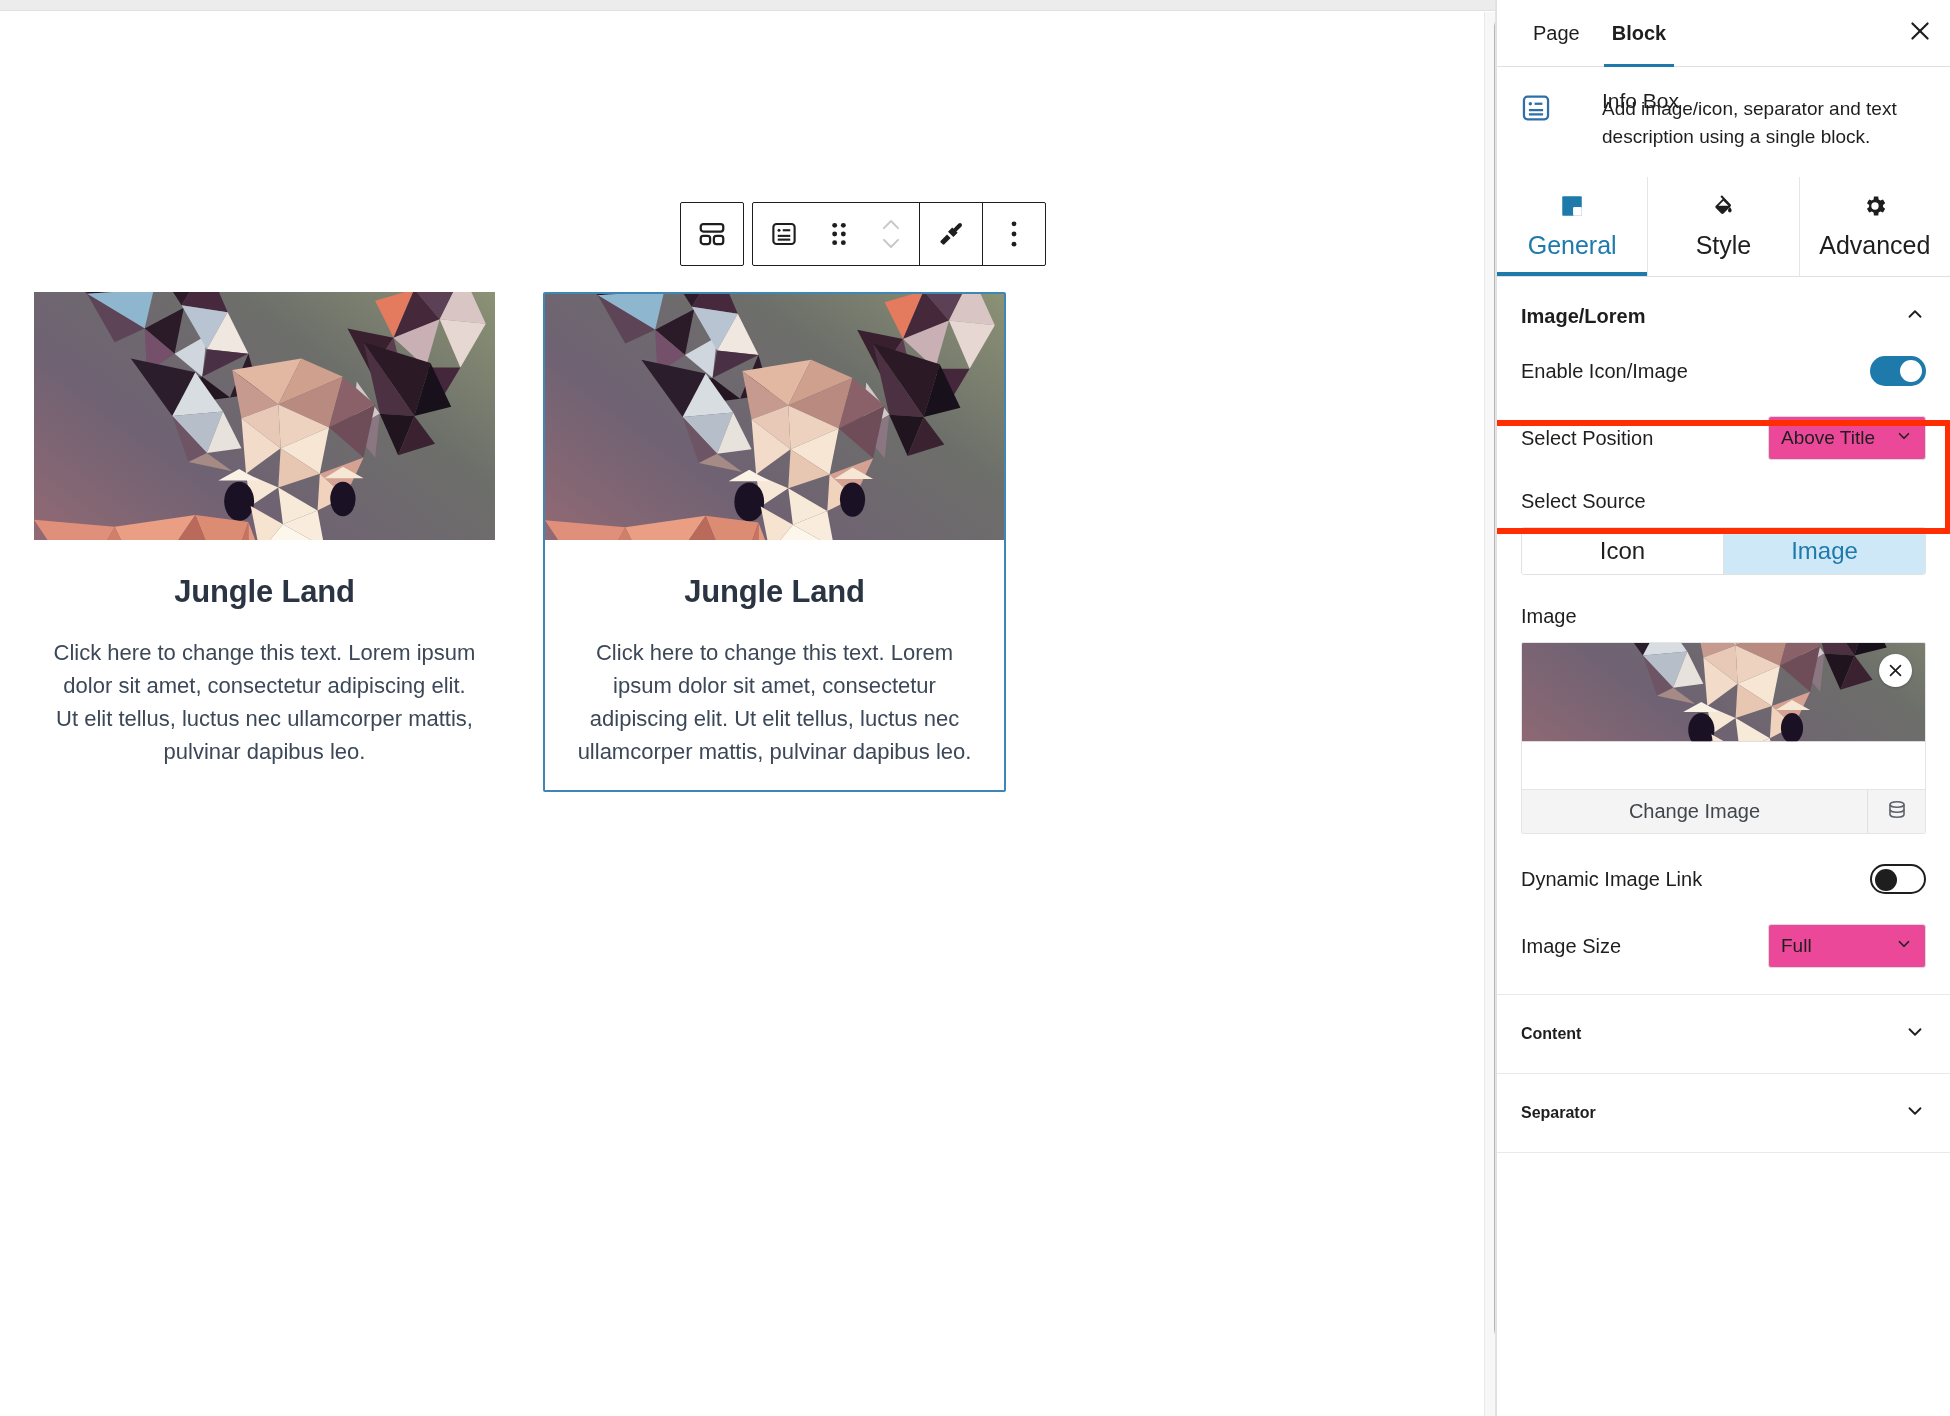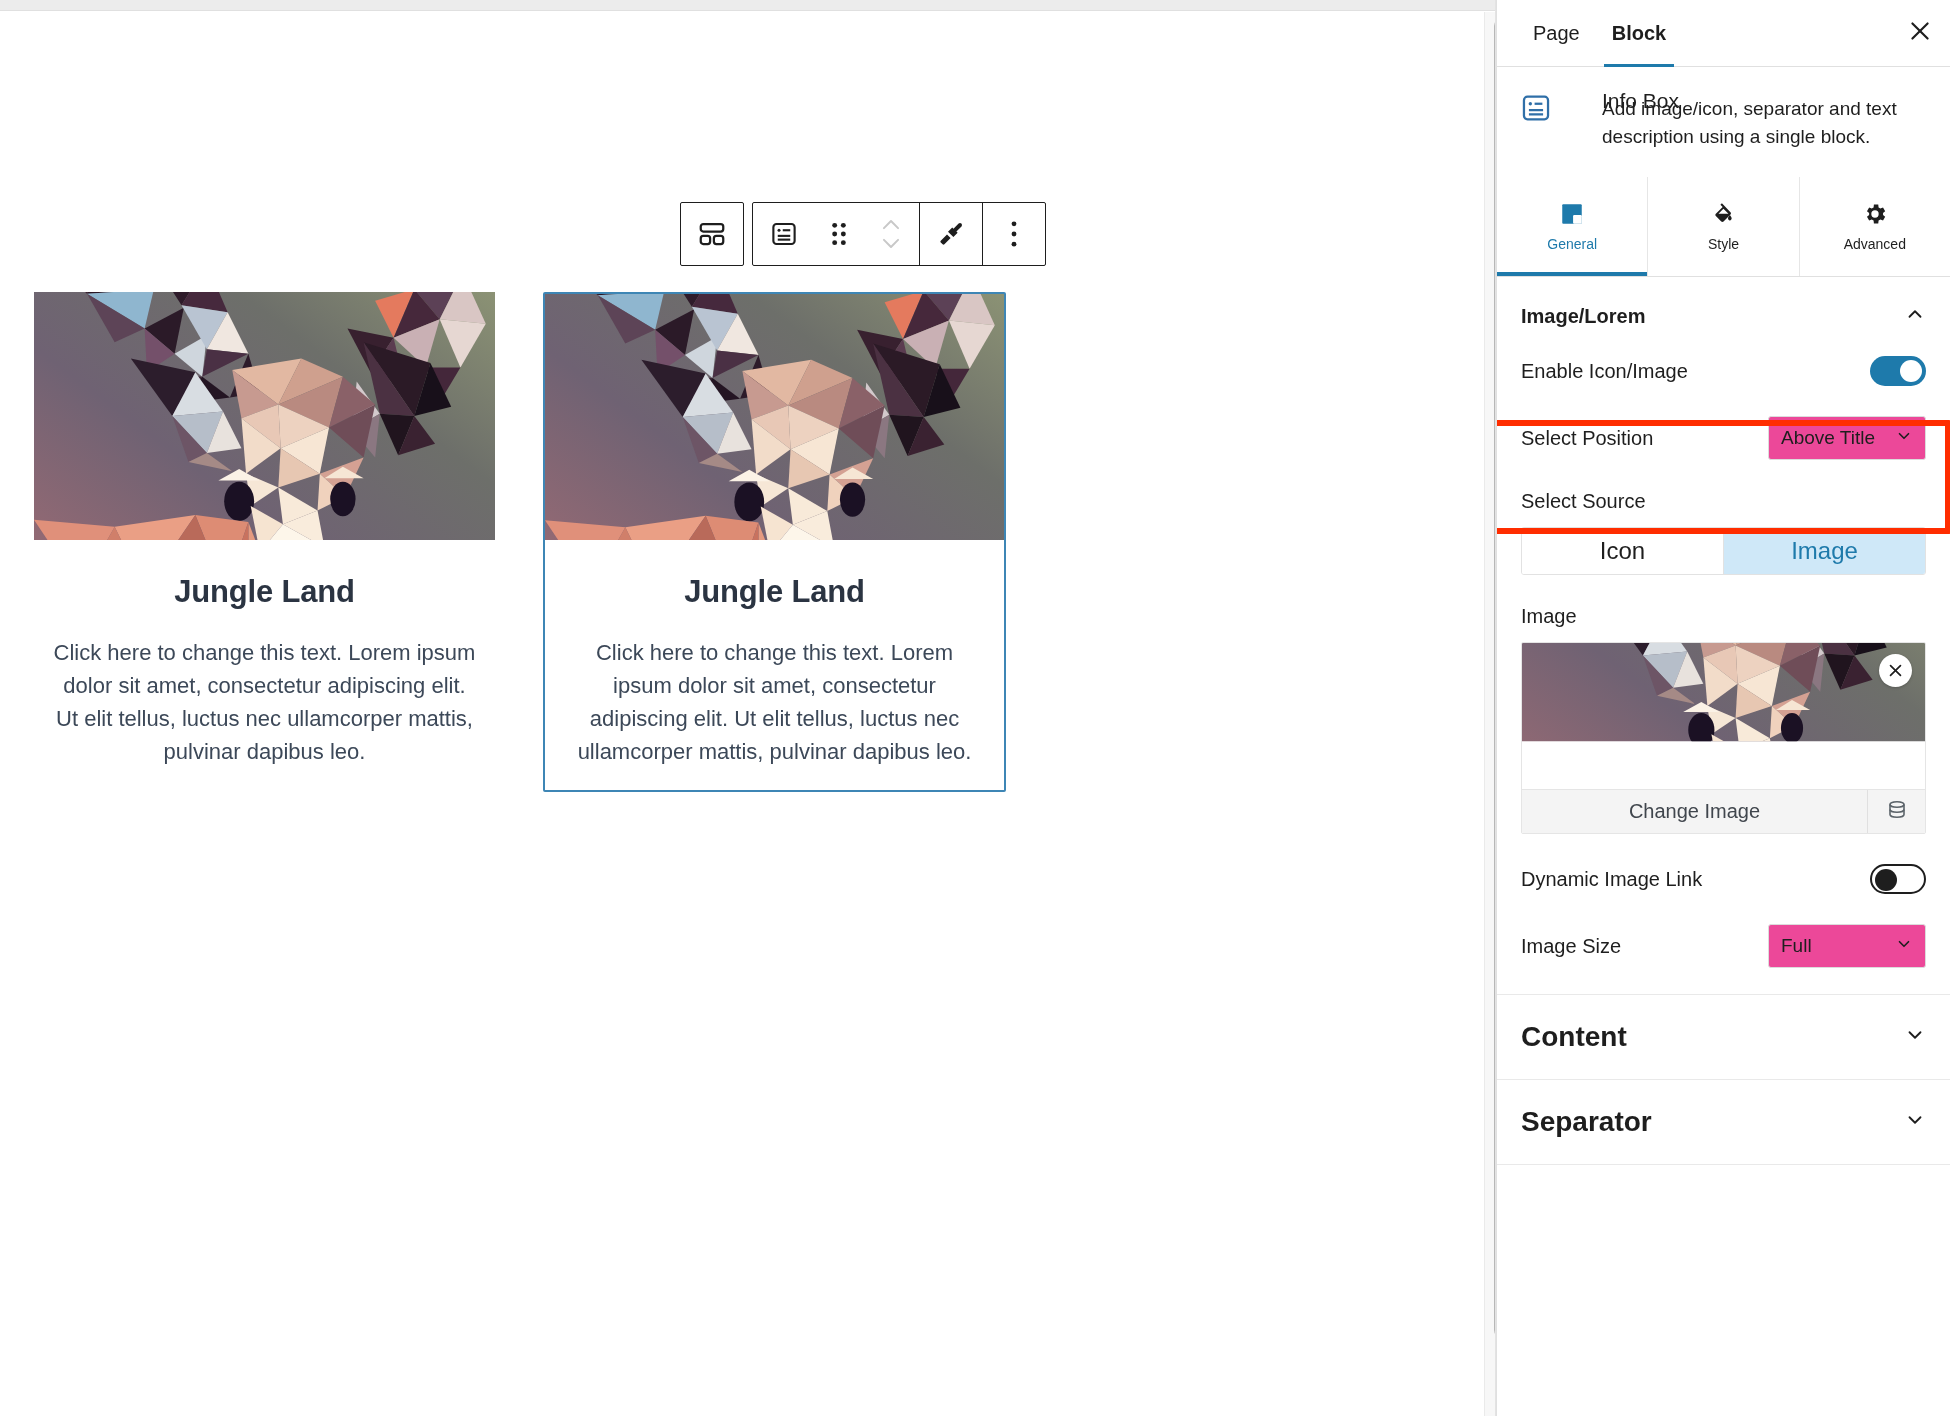--- a/index.html
+++ b/index.html
@@ -206,21 +206,21 @@
     height: 100px;
   }
   .sb-segtab {
     flex: 1;
     display: flex;
     flex-direction: column;
     align-items: center;
     justify-content: center;
     gap: 6px;
     cursor: pointer;
-    font-size: 14px;
+    font-size: 25px;
     color: #1e1e1e;
     position: relative;
     border-right: 1px solid #e6e6e6;
     background: #fff;
   }
   .sb-segtab:last-child { border-right: none; }
   .sb-segtab.active { color: #1e7aab; }
   .sb-segtab.active::after {
     content: "";
     position: absolute;
@@ -337,21 +337,21 @@
     border-left: 1px solid #e0e0e0;
     display: flex; align-items: center; justify-content: center;
     cursor: pointer;
   }
 
   .collapsed-panel {
     display: flex;
     align-items: center;
     justify-content: space-between;
     padding: 26px 24px;
-    font-size: 28px;
+    font-size: 16px;
     font-weight: 600;
     color: #1e1e1e;
     border-top: 1px solid #e9e9e9;
     cursor: pointer;
   }
   .clip-bottom { overflow: hidden; height: 26px; }
 </style>
 </head>
 <body>
 

